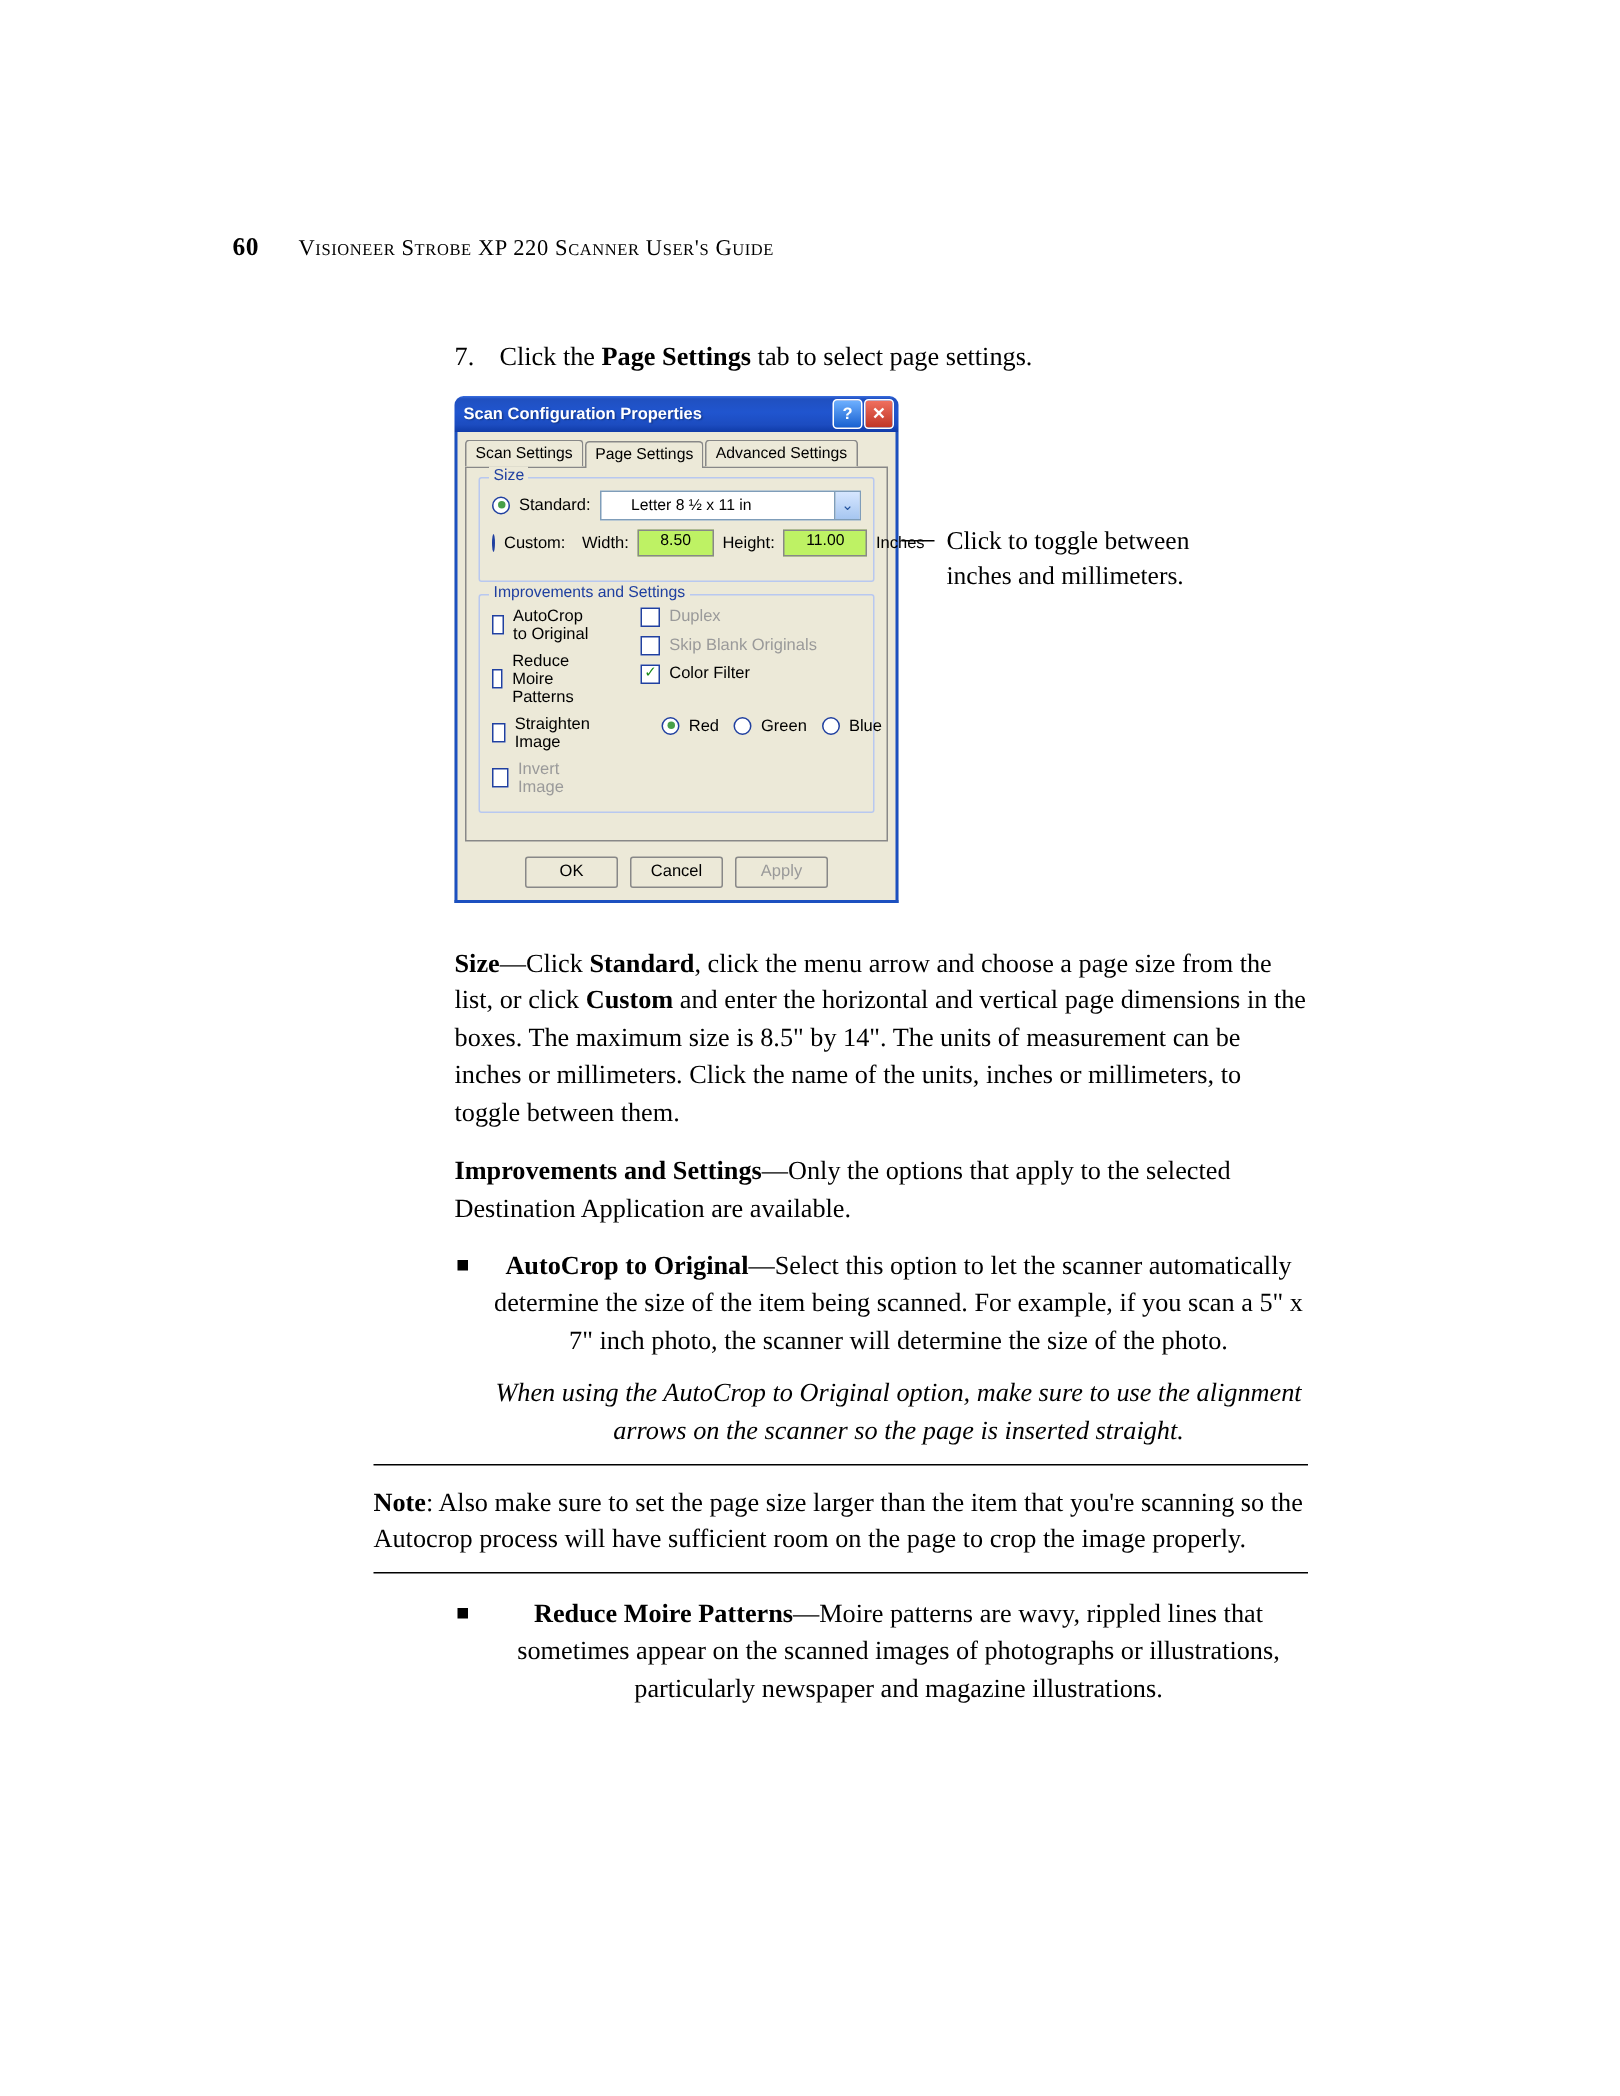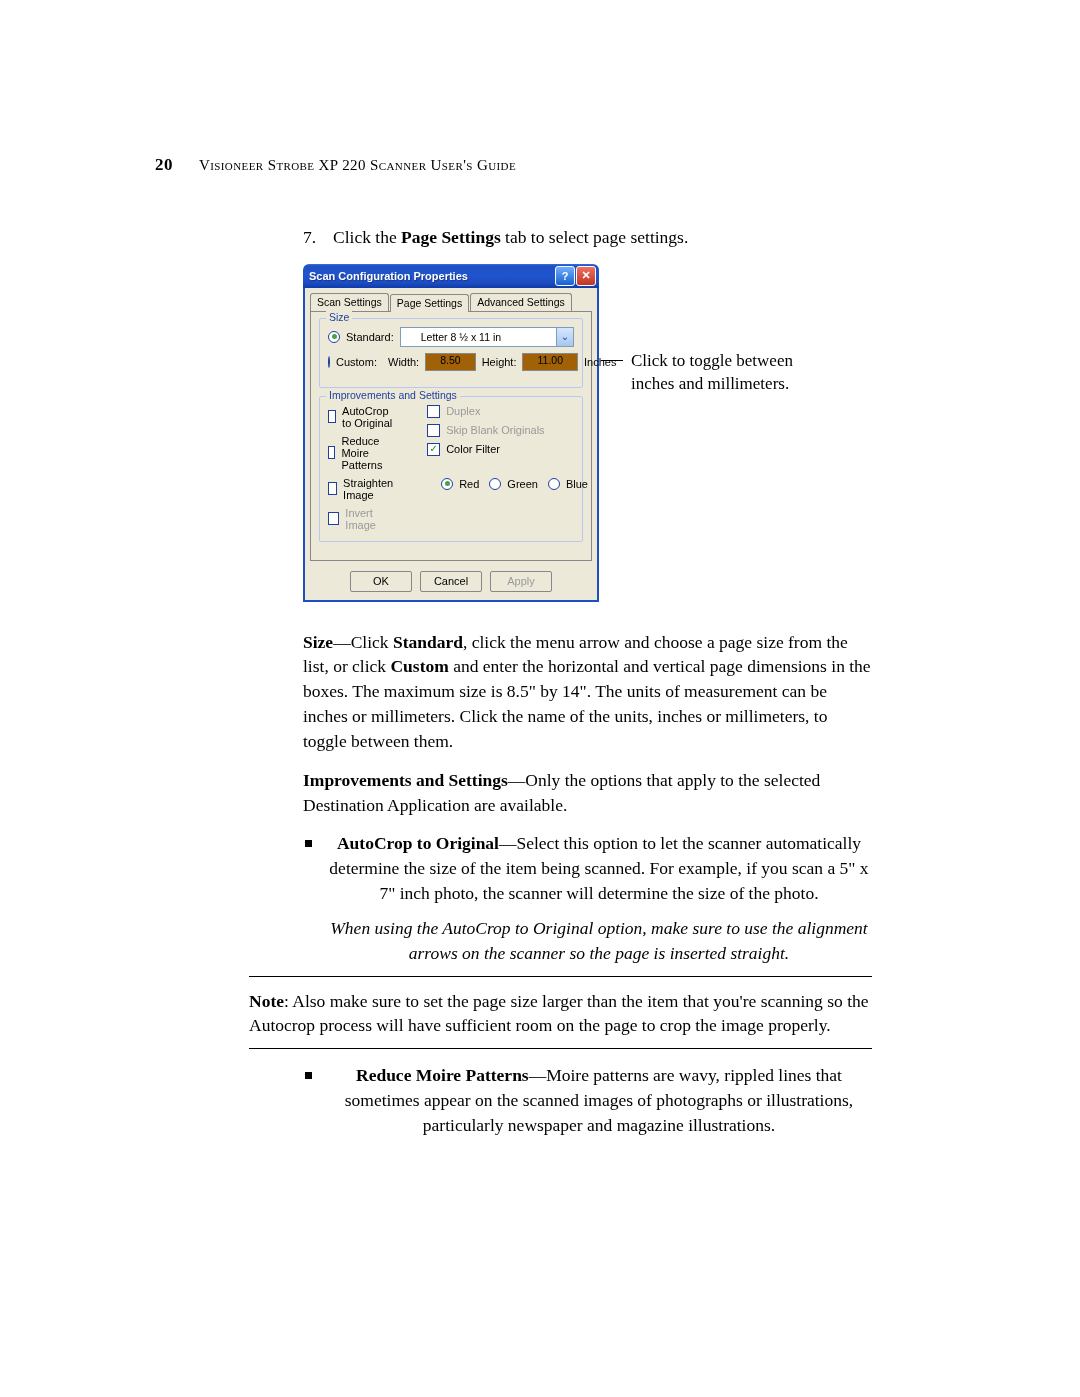--- a/index.html
+++ b/index.html
@@ -119,21 +119,21 @@
     border: 1px solid #7f9db9;
   }
   .xp-combo .combo-text { flex:1; font-size: 10.5px; padding: 0 20px; }
   .xp-combo .combo-arrow {
     width: 16px; height: 100%;
     border-left: 1px solid #7f9db9;
     display:flex; align-items:center; justify-content:center;
     background: linear-gradient(#d6e6ff,#a6c6f0);
     color:#20509c; font-size:10px;
   }
-  .xp-input { width: 40px; height:16px; border:1px solid #888; background:#a16207; font-size:10.5px; padding:0 14px; }
+  .xp-input { width: 40px; height:16px; border:1px solid #888; background:#bef264; font-size:10.5px; padding:0 14px; }
   .units-link { color:#000; cursor:pointer; }
   .cols { display:flex; gap: 30px; }
   .col { display:flex; flex-direction:column; gap:6px; font-size:11px; }
   .opt { display:flex; align-items:center; gap:6px; }
   .colorfilter-row { display:flex; gap:10px; font-size:11px; margin-top:16px; margin-left: 14px; }
   .btn-row { display:flex; gap:8px; justify-content:center; margin-top:10px; }
   .xp-button { min-width:62px; height:21px; border:1px solid #888; background:#ece9d8; font-size:11px; border-radius:2px; }
   .xp-button.disabled { color:#9a9a9a; }
 
   
@@ -148,21 +148,21 @@
   .italic { font-style: italic; }
   .hr { border:none; border-top:1px solid #000; margin: 10px 0 12px 0; }
   .note-block { margin-left: -54px; font-size: 17.5px; line-height: 1.42; }
 </style>
 </head>
 <body>
 
 <div class="page">
 
   <div class="header-row">
-    <span class="pnum">20</span>
+    <span class="pnum">60</span>
     <span class="htxt">Visioneer Strobe XP 220 Scanner User's Guide</span>
   </div>
 
   <div class="content">
 
     <div class="ol-step">
       <span class="num">7.</span>
       <span>
         <span>Click the </span><b>Page Settings</b><span> tab to select page settings.</span>
       </span>

